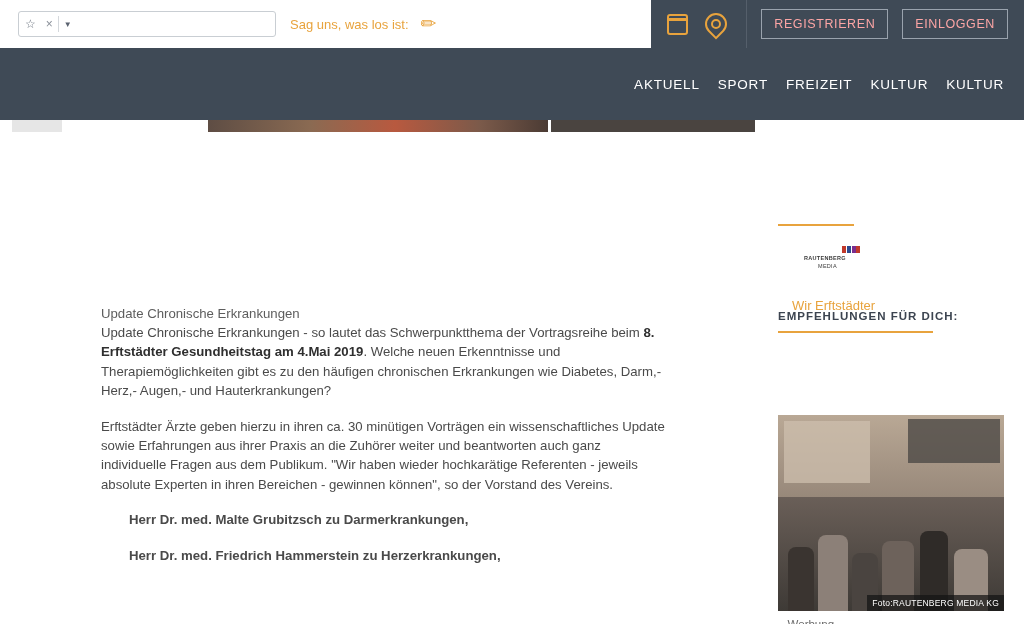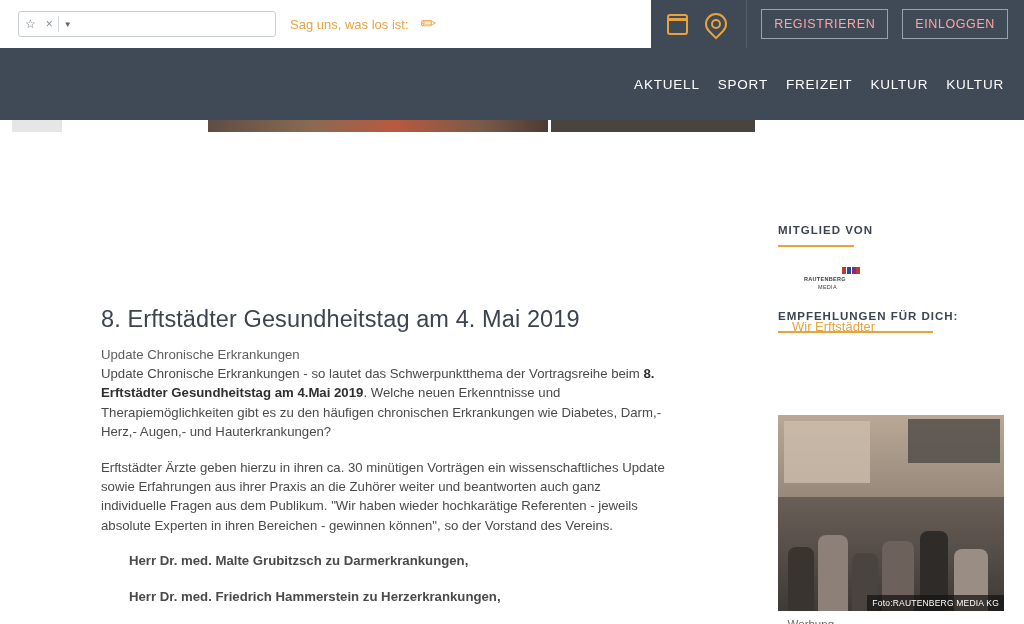--- a/index.html
+++ b/index.html
@@ -234,34 +234,32 @@
 
 <div id="page">
 
   <div class="hero-strip">
     <div class="hero-a"></div>
     <div class="hero-b"></div>
     <div class="hero-c"></div>
   </div>
 
   <div id="article">
-    <h1>8. Erftstädter Gesundheitstag am 4. Mai 2019</h1>
     <div class="subline">Update Chronische Erkrankungen</div>
 
     <p><span>Update Chronische Erkrankungen - so lautet das Schwerpunktthema der Vortragsreihe beim </span><b>8. Erftstädter Gesundheitstag am 4.Mai 2019</b><span>. Welche neuen Erkenntnisse und Therapiemöglichkeiten gibt es zu den häufigen chronischen Erkrankungen wie Diabetes, Darm,- Herz,- Augen,- und Hauterkrankungen?</span></p>
 
     <p>Erftstädter Ärzte geben hierzu in ihren ca. 30 minütigen Vorträgen ein wissenschaftliches Update sowie Erfahrungen aus ihrer Praxis an die Zuhörer weiter und beantworten auch ganz individuelle Fragen aus dem Publikum. "Wir haben wieder hochkarätige Referenten - jeweils absolute Experten in ihren Bereichen - gewinnen können", so der Vorstand des Vereins.</p>
 
     <p class="speaker">Herr Dr. med. Malte Grubitzsch zu Darmerkrankungen,</p>
     <p class="speaker">Herr Dr. med. Friedrich Hammerstein zu Herzerkrankungen,</p>
 
   </div>
 
   <div id="sidebar">
-    <div class="side-head">MITGLIED VON</div>
     <div class="side-rule"></div>
     <div class="partner-logo">
       <span class="pl-dots"></span>
       <span class="pl-t1">RAUTENBERG</span>
       <span class="pl-t2">MEDIA</span>
     </div>
     <a class="side-link" href="#">Wir Erftstädter</a>
   </div>
 
   <div id="empf">

